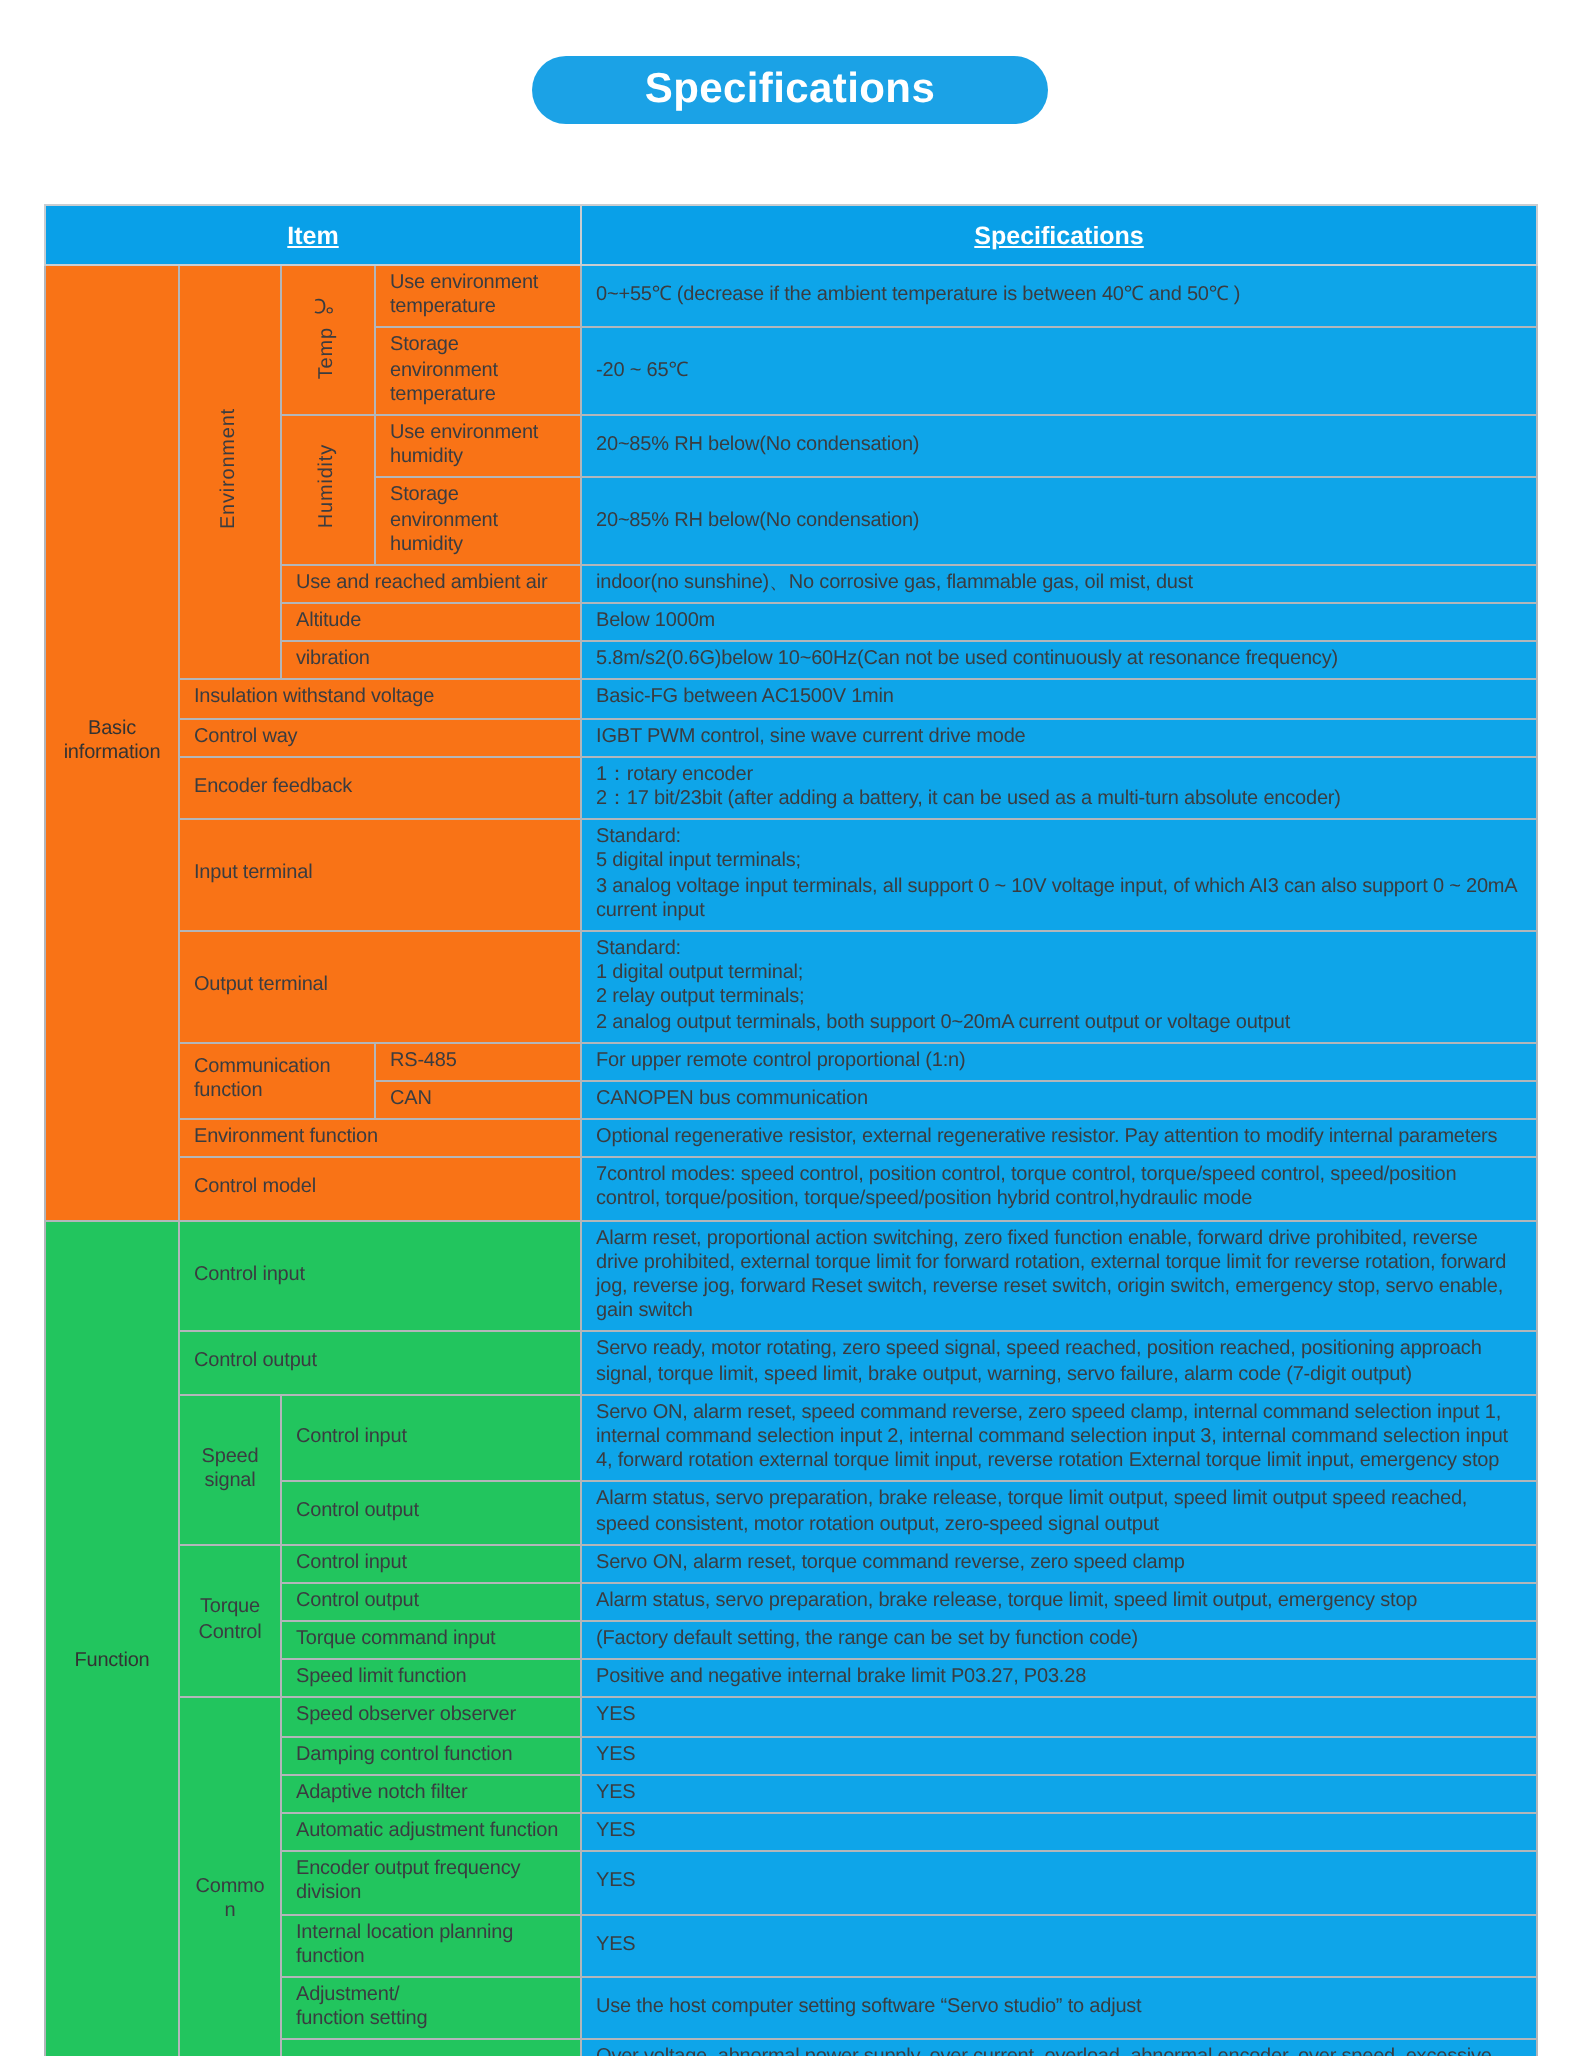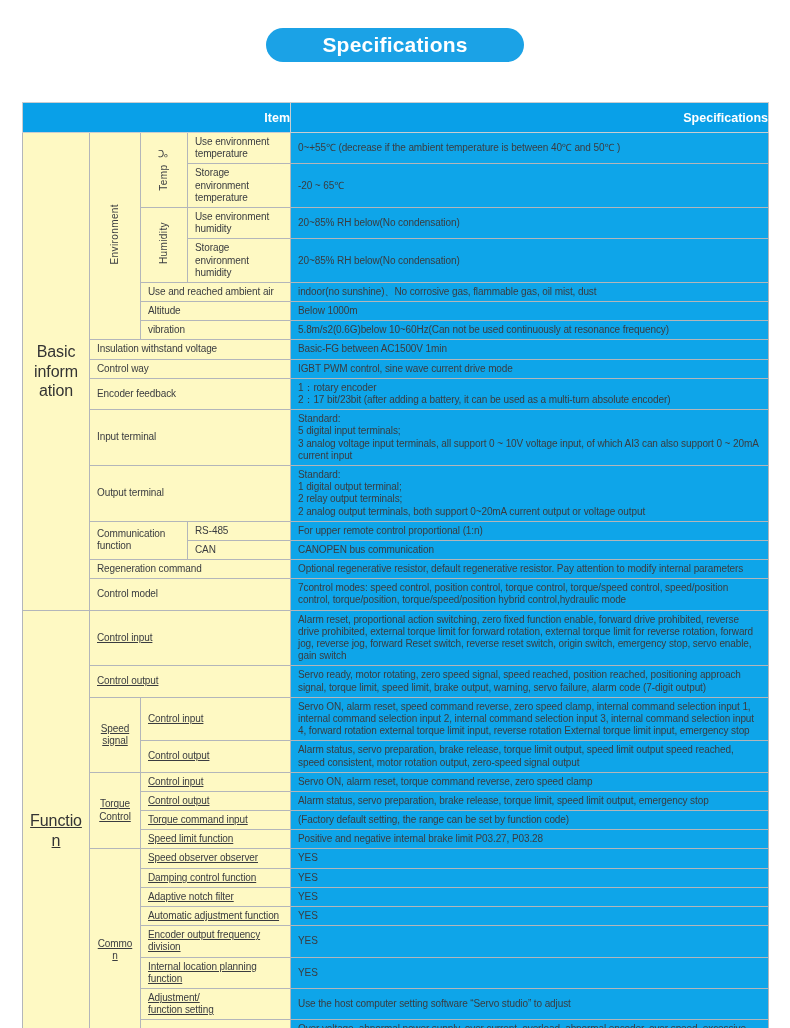--- a/index.html
+++ b/index.html
@@ -15,33 +15,33 @@
     display:flex;align-items:center;justify-content:center;
     color:#ffffff;font-size:21px;font-weight:bold;letter-spacing:0.2px;
   }
   .table-wrap{margin:40px 0 0 22px;}
   table.spec{
     border-collapse:collapse;table-layout:fixed;width:746px;
     font-size:10px;color:#3a3c40;
   }
   table.spec th{
     background:#09a0e8;color:#ffffff;font-size:12.5px;font-weight:bold;
-    height:29px;border:1px solid #c9cdd1;padding:0;text-align:right;
+    height:29px;border:1px solid #c9cdd1;padding:0;text-align:center;text-decoration:underline;
   }
   table.spec td{
     border:1px solid #b3b6ba;
     padding:3px 7px;vertical-align:middle;line-height:1.22;
     white-space:pre-line;letter-spacing:-0.1px;
     word-wrap:break-word;
   }
-  td.b{background:#fef9c3;margin-top:36px;}
-  td.f{background:#fef9c3;text-decoration:underline;}
+  td.b{background:#f97316;margin-top:36px;}
+  td.f{background:#22c55e;}
   td.s{background:#0ea5e9;}
   td.c{text-align:center;padding:3px 2px;}
-  td.lbl{font-size:16px;color:#333;}
+  td.lbl{font-size:10px;color:#333;}
   td.vc{text-align:center;padding:3px 1px;}
   .vtext{
     writing-mode:vertical-rl;transform:rotate(180deg);
     display:inline-block;font-size:10px;letter-spacing:0.4px;line-height:1;
     white-space:nowrap;
   }
 </style>
 </head>
 <body>
 
@@ -126,22 +126,22 @@
         <tr>
           <td rowspan="2" colspan="2" class="b">Communication function</td>
           <td class="b">RS-485</td>
           <td class="s">For upper remote control proportional (1:n)</td>
         </tr>
         <tr>
           <td class="b">CAN</td>
           <td class="s">CANOPEN bus communication</td>
         </tr>
         <tr>
-          <td colspan="3" class="b">Regeneration command</td>
-          <td class="s">Optional regenerative resistor, default regenerative resistor. Pay attention to modify internal parameters</td>
+          <td colspan="3" class="b">Environment function</td>
+          <td class="s">Optional regenerative resistor, external regenerative resistor. Pay attention to modify internal parameters</td>
         </tr>
         <tr>
           <td colspan="3" class="b">Control model</td>
           <td class="s">7control modes: speed control, position control, torque control, torque/speed control, speed/position control, torque/position, torque/speed/position hybrid control,hydraulic mode</td>
         </tr>
         <tr>
           <td rowspan="16" class="f c lbl">Function</td>
           <td colspan="3" class="f">Control input</td>
           <td class="s">Alarm reset, proportional action switching, zero fixed function enable, forward drive prohibited, reverse drive prohibited, external torque limit for forward rotation, external torque limit for reverse rotation, forward jog, reverse jog, forward Reset switch, reverse reset switch, origin switch, emergency stop, servo enable, gain switch</td>
         </tr>

